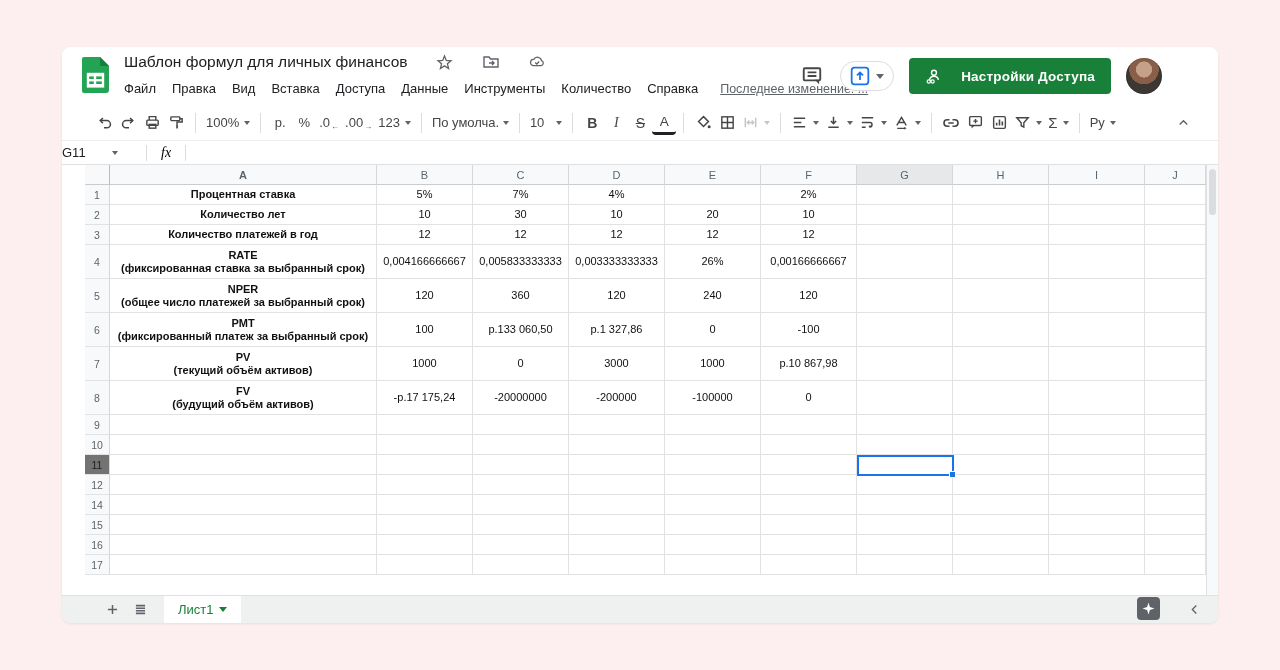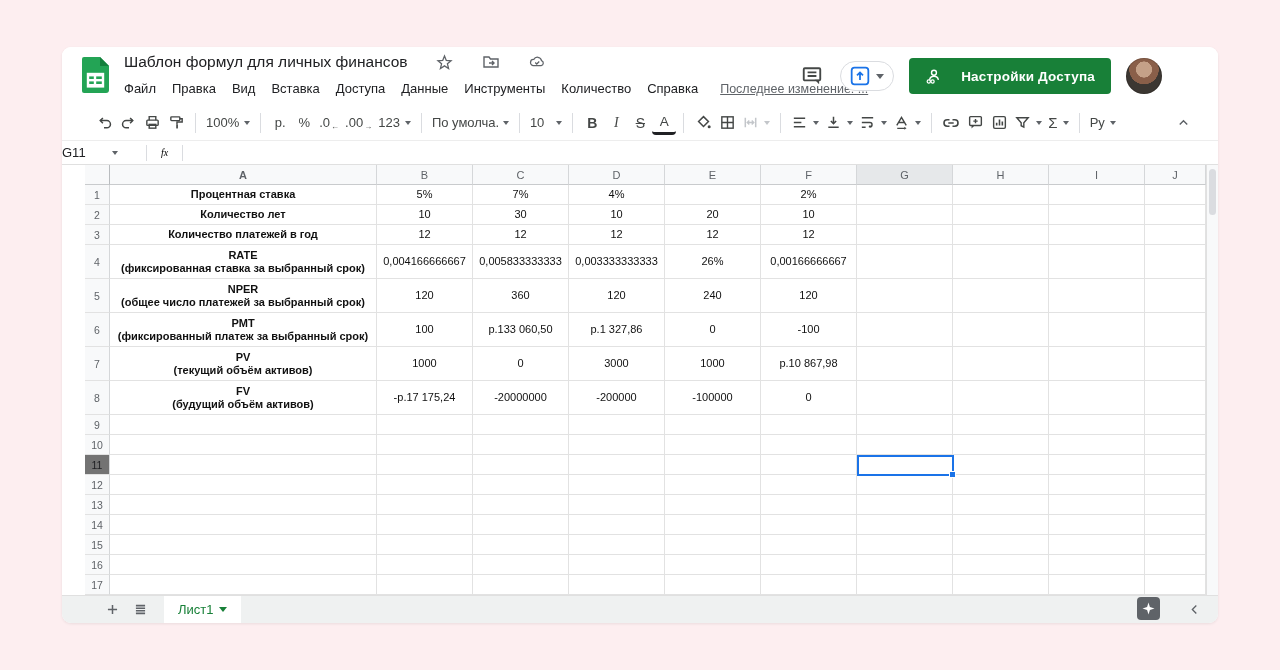--- a/index.html
+++ b/index.html
@@ -39,21 +39,21 @@
   .tb-sigma{font-size:15px}
   .dec-arrow{font-size:8px;color:#444746;margin-left:1px;position:relative;top:4px}
   .tb-zoom,.tb-font,.tb-size{color:#444746}
   .tb-font .lbl{display:inline-block;max-width:66px;overflow:hidden;white-space:nowrap}
   .collapse-btn{position:absolute;right:22px;top:62px;width:26px;height:26px;display:flex;align-items:center;justify-content:center}
 
   
   .fbar{position:absolute;left:0;top:94px;width:100%;height:24px;display:flex;align-items:center;border-bottom:1px solid #e0e0e0;background:#fff}
   .namebox{width:84px;display:flex;align-items:center;font-size:13px;color:#202124}
   .fdiv{width:1px;height:16px;background:#dadce0}
-  .fx{font-family:"Liberation Serif",serif;font-style:italic;font-size:10px;color:#000000;margin:7px 14px}
+  .fx{font-family:"Liberation Serif",serif;font-style:italic;font-size:14px;color:#000000;margin:7px 14px}
 
   
   .grid{position:absolute;left:23px;top:118px;width:1121px;height:430px;overflow:hidden;background:#fff}
   .hrow{display:flex;height:20px}
   .hcell{background:#f8f9fa;border-right:1px solid #d5d7d9;border-bottom:1px solid #c9cbcd;color:#5f6368;font-size:11px;display:flex;align-items:center;justify-content:center}
   .hcell.sel{background:#e6e8ea}
   .corner{width:25px;flex:none;background:#f8f9fa;border-right:1px solid #b9bcbf;border-bottom:1px solid #c9cbcd}
   .r{display:flex;height:20px}
   .r.tall{height:34px}
   .g{width:25px;flex:none;background:#f8f9fa;border-right:1px solid #d5d7d9;border-bottom:1px solid #e2e2e2;color:#5f6368;font-size:10.5px;display:flex;align-items:center;justify-content:center}
@@ -501,33 +501,20 @@
         <div class="c cv"></div>
         <div class="c cv"></div>
         <div class="c cv"></div>
         <div class="c cv"></div>
         <div class="c cv"></div>
         <div class="c cv"></div>
         <div class="c cv"></div>
         <div class="c cj"></div>
     </div>
     <div class="r">
-      <div class="g">13</div>
-      <div class="c ca"></div>
-        <div class="c cv"></div>
-        <div class="c cv"></div>
-        <div class="c cv"></div>
-        <div class="c cv"></div>
-        <div class="c cv"></div>
-        <div class="c cv"></div>
-        <div class="c cv"></div>
-        <div class="c cv"></div>
-        <div class="c cj"></div>
-    </div>
-    <div class="r">
       <div class="g">14</div>
       <div class="c ca"></div>
         <div class="c cv"></div>
         <div class="c cv"></div>
         <div class="c cv"></div>
         <div class="c cv"></div>
         <div class="c cv"></div>
         <div class="c cv"></div>
         <div class="c cv"></div>
         <div class="c cv"></div>

